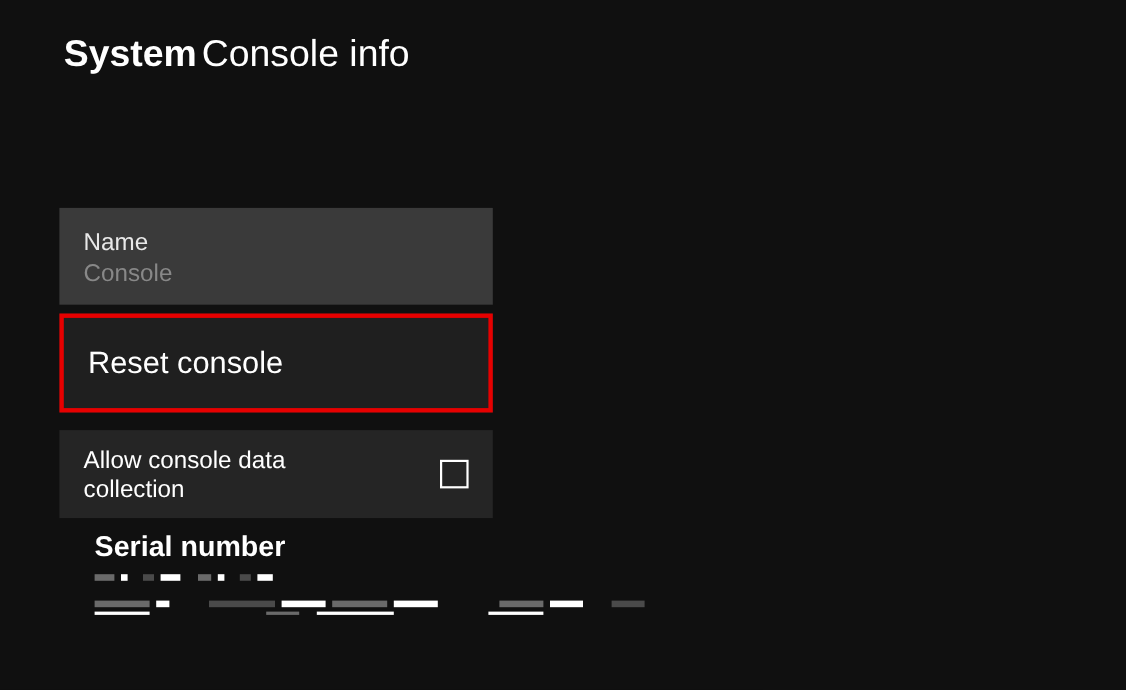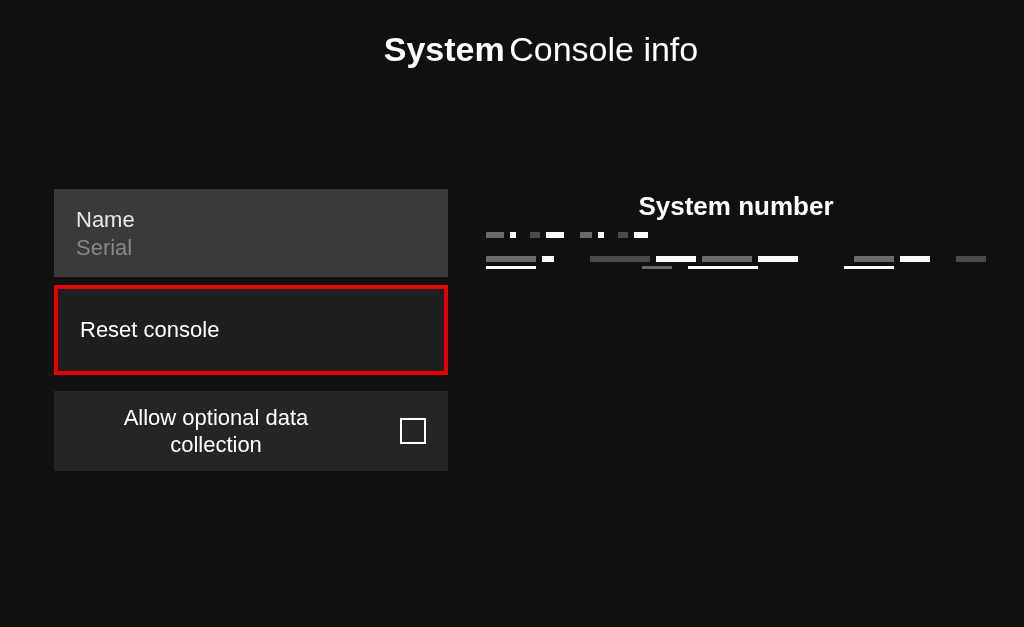--- a/index.html
+++ b/index.html
@@ -1,19 +1,18 @@
 <!DOCTYPE html>
 <html><head>
   <meta charset="utf-8">
   <style>
     * {
       margin: 0;
       padding: 0;
       box-sizing: border-box;
-      text-align: center;
     }
     body {
       width: 1024px;
       height: 627px;
       background: #101010;
       font-family: "Segoe UI", Arial, sans-serif;
       color: #ffffff;
       overflow: hidden;
     }
     .header {
@@ -25,20 +24,21 @@
       letter-spacing: 0px;
     }
     .header-light {
       font-weight: 300;
       font-size: 34px;
       letter-spacing: 0px;
     }
     .content {
       display: flex;
       padding: 120px 0 0 54px;
+      flex-direction: column;
     }
     .left-column {
       width: 400px;
     }
     .tile {
       width: 394px;
       margin-bottom: 8px;
       padding: 18px 22px 16px 22px;
       display: flex;
       align-items: center;
@@ -65,21 +65,21 @@
     .tile-reset {
       background: #1f1f1f;
       height: 90px;
       border: 4px solid #e60000;
       box-sizing: border-box;
       padding: 0 22px;
       display: flex;
       align-items: center;
     }
     .tile-reset-label {
-      font-size: 22px;
+      font-size: 28px;
       font-weight: 400;
       color: #ffffff;
     }
     .tile-allow {
       background: #252525;
       height: 80px;
       padding: 12px 22px;
       margin-top: 16px;
     }
     .tile-allow-label {
@@ -132,38 +132,38 @@
 <div class="header">
   <span class="header-bold">System</span>
   <span class="header-light">Console info</span>
 </div>
 
 <div class="content">
   <div class="left-column">
 
     <div class="tile tile-name">
       <div class="tile-name-label">Name</div>
-      <div class="tile-name-value">Serial</div>
+      <div class="tile-name-value">Console</div>
     </div>
 
     <div class="tile tile-reset">
       <div class="tile-reset-label">Reset console</div>
     </div>
 
     <div class="tile tile-allow">
-      <div class="tile-allow-label">Allow optional data collection</div>
+      <div class="tile-allow-label">Allow console data collection</div>
       <div class="checkbox"></div>
     </div>
 
   </div>
 
   <div class="right-column">
 
     <div class="info-block">
-      <div class="info-label">System number</div>
+      <div class="info-label">Serial number</div>
       <div class="redacted-row">
         <span class="bar dim" style="width:18px;"></span>
         <span class="bar" style="width:6px;"></span>
         <span class="bar dim2" style="width:10px;margin-left:8px;"></span>
         <span class="bar" style="width:18px;"></span>
         <span class="bar dim" style="width:12px;margin-left:10px;"></span>
         <span class="bar" style="width:6px;"></span>
         <span class="bar dim2" style="width:10px;margin-left:8px;"></span>
         <span class="bar" style="width:14px;"></span>
       </div>

